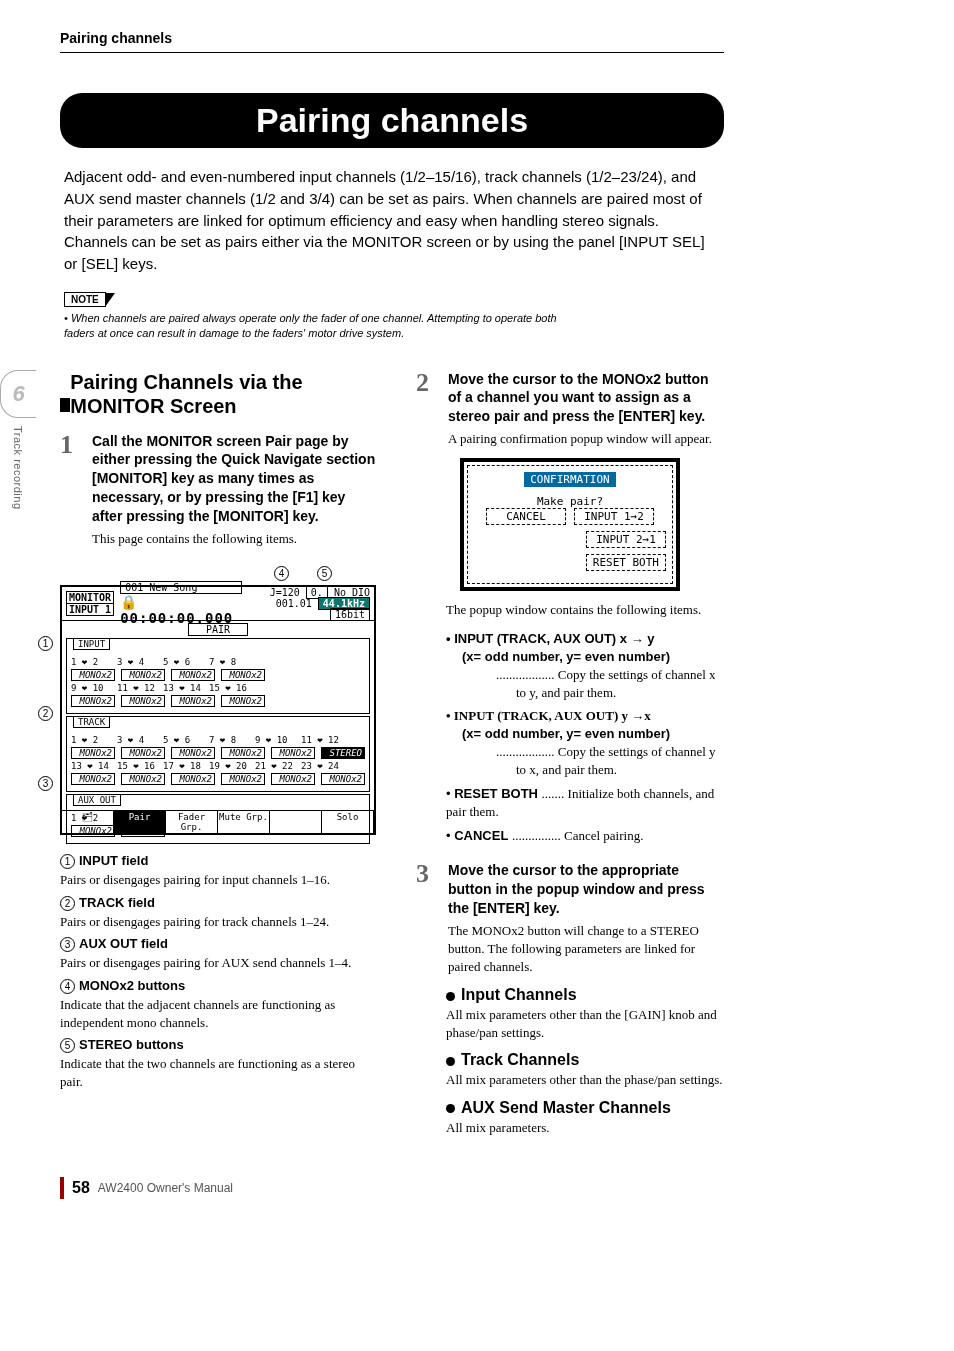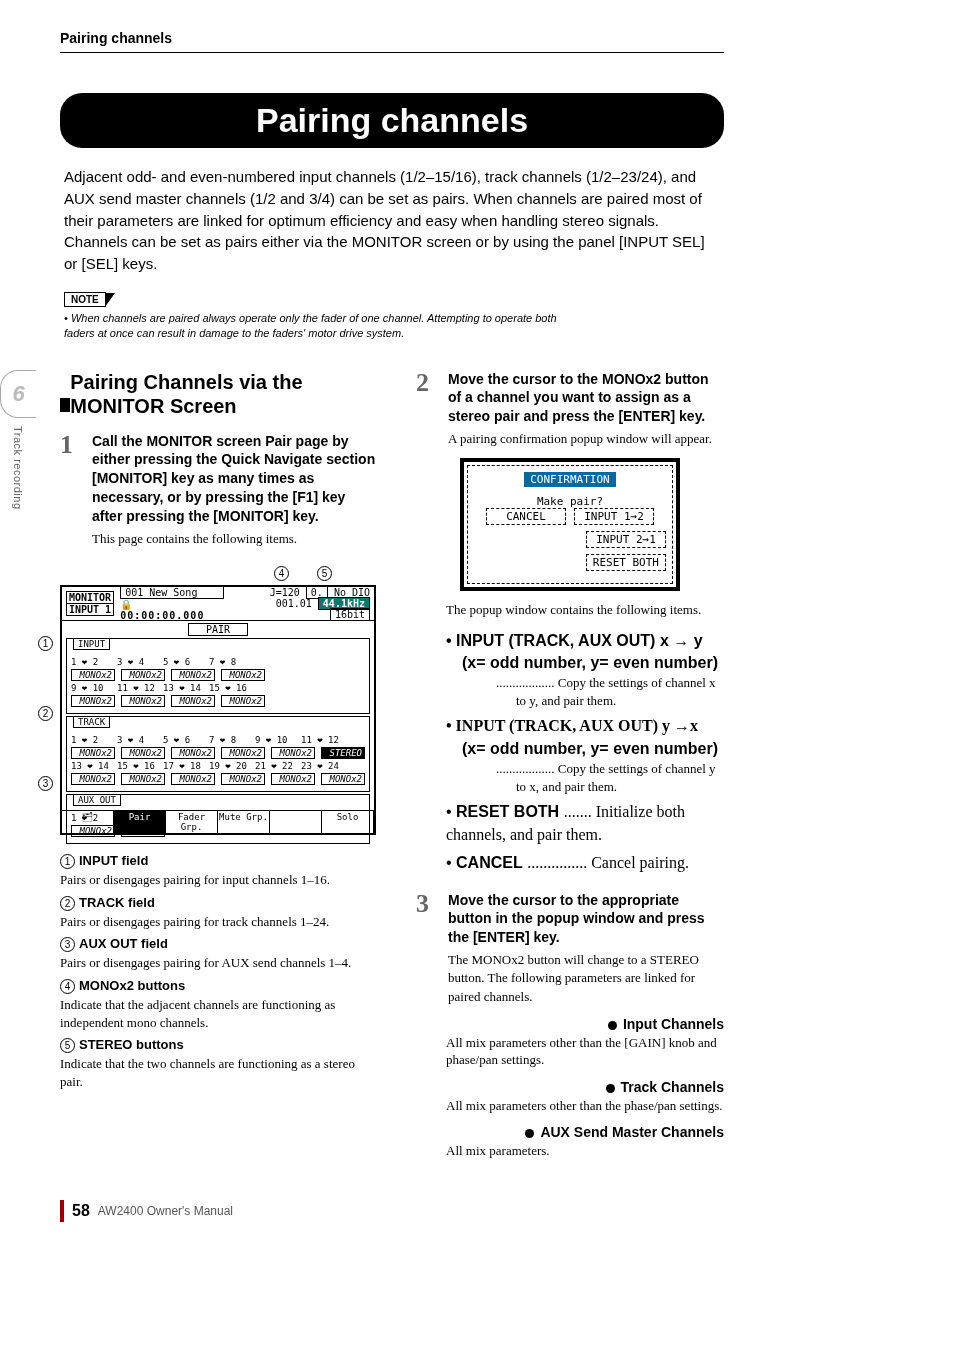--- a/index.html
+++ b/index.html
@@ -33,54 +33,54 @@
   .step-title { font-size: 14px; font-weight: bold; line-height: 1.35; margin-bottom: 4px; }
   .step-desc { font-size: 13px; font-family: "Times New Roman", Times, serif; line-height: 1.4; }
 
   .screen { margin: 18px 0; }
   .screen-figure { border: 2px solid #000; background: #fff; position: relative; height: 250px; }
 
   
   .mon-top { display:flex; align-items:center; border-bottom:1px solid #000; height:34px; padding:2px 4px; gap:6px; font-family: monospace; font-size:10px; }
   .mon-label { font-weight:bold; border:1px solid #000; padding:0 2px; }
   .mon-song { border:1px solid #000; padding:0 4px; }
-  .mon-time { font-weight:bold; font-size:10px; letter-spacing:1px; }
+  .mon-time { font-weight:bold; font-size:14px; letter-spacing:1px; }
   .mon-pair-tab { text-align:center; font-family:monospace; font-size:10px; border:1px solid #000; width:60px; margin:2px auto; }
   .mon-section { border:1px solid #000; margin:2px 4px; padding:18px 4px 4px 4px; position:relative; font-family:monospace; font-size:9px; }
   .mon-section-label { position:absolute; top:-1px; left:6px; background:#fff; border:1px solid #000; padding:0 4px; font-size:9px; }
   .mon-row { display:flex; gap:6px; margin-bottom:2px; }
   .mon-cell { border:1px solid #000; padding:0 2px; min-width:44px; text-align:right;font-style:italic; }
   .mon-cell.stereo { background:#000; color:#fff; }
   .mon-pair-label { min-width:40px; }
   .mon-footer { position:absolute; bottom:0; left:0; right:0; border-top:1px solid #000; display:flex; font-family:monospace; font-size:9px; }
   .mon-footer span { flex:1; text-align:center; border-right:1px solid #000; padding:1px 0; }
   .mon-footer span.active { background:#000; color:#fff; }
 
   .glossary { margin: 16px 0 4px 0; }
   .gloss-item { margin-bottom: 6px; }
   .gloss-head { font-size: 13px; }
   .gloss-num { display:inline-block; width:15px; height:15px; border:1px solid #000; border-radius:50%; font-size:10px; text-align:center; line-height:13px; margin-right:4px; vertical-align:middle; }
   .gloss-label { font-weight: bold; }
   .gloss-desc { font-size: 13px; font-family: "Times New Roman", Times, serif; line-height: 1.35; margin-top: 2px; }
 
   .popup-items { margin-top: 10px; }
-  .popup-line { font-size: 16px; line-height: 1.4; }
+  .popup-line { font-size: 13px; line-height: 1.4; }
   .popup-bold { font-weight: bold; }
   .popup-sub { margin-left: 16px; }
   .popup-def { font-size: 13px; font-family: "Times New Roman", serif; margin-left: 70px; text-indent: -20px; line-height: 1.35; }
   .bullet { display:inline-block; width:6px; height:6px; background:#000; border-radius:50%; margin-right:6px; vertical-align:middle; }
 
   .conf-popup-wrap { display:flex; justify-content:center; margin: 10px 0; }
   .conf-popup { border:4px solid #000; outline:1px dashed #000; outline-offset:-8px; width: 220px; padding: 10px 10px; font-family: monospace; font-size:11px; text-align:center; }
   .conf-title { display:inline-block; background:#0369a1; color:#fff; padding:1px 6px; margin-bottom:8px; }
   .conf-q { }
   .conf-row { display:flex; justify-content:center; gap:8px; margin-bottom:6px; }
   .conf-btn { border:1px dashed #000; padding:1px 6px; min-width:80px; }
 
-  .result-head { font-size: 14px; font-weight: bold; margin: 10px 0 2px 0; text-align: right; }
+  .result-head { font-size: 16px; font-weight: bold; margin: 10px 0 2px 0; }
   .result-head .bullet { width:9px; height:9px; }
   .result-desc { font-size: 13px; font-family: "Times New Roman", serif; line-height:1.35; }
 
   .footer { margin-top: 40px; display:flex; align-items:center; gap: 8px; }
   .foot-bar { width: 4px; height: 22px; background: #900; }
   .foot-page { font-size: 16px; font-weight: bold; }
   .foot-title { font-size: 12px; color: #555; }
 </style>
 </head>
 <body>

